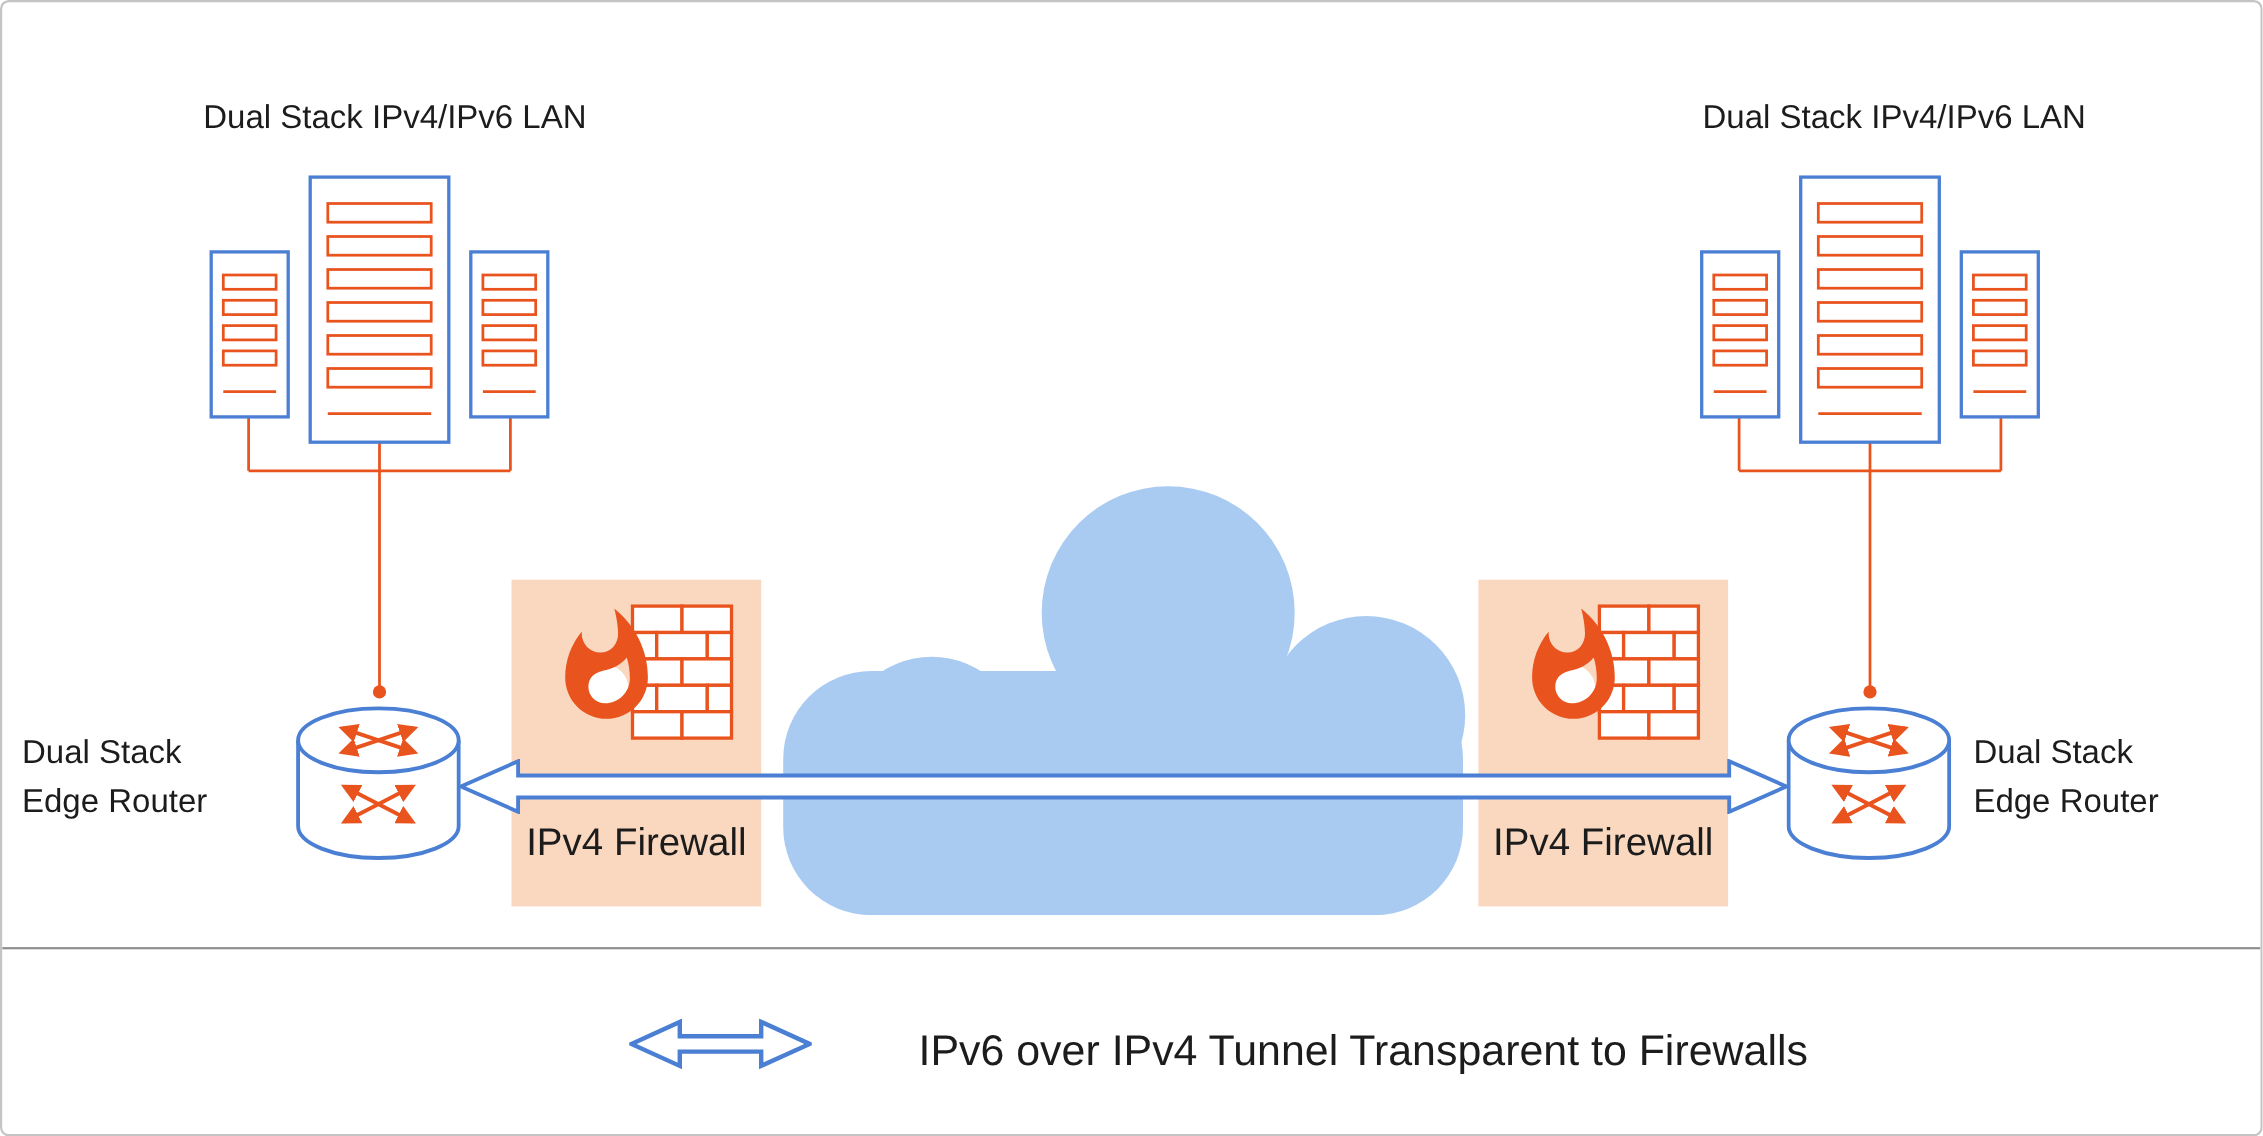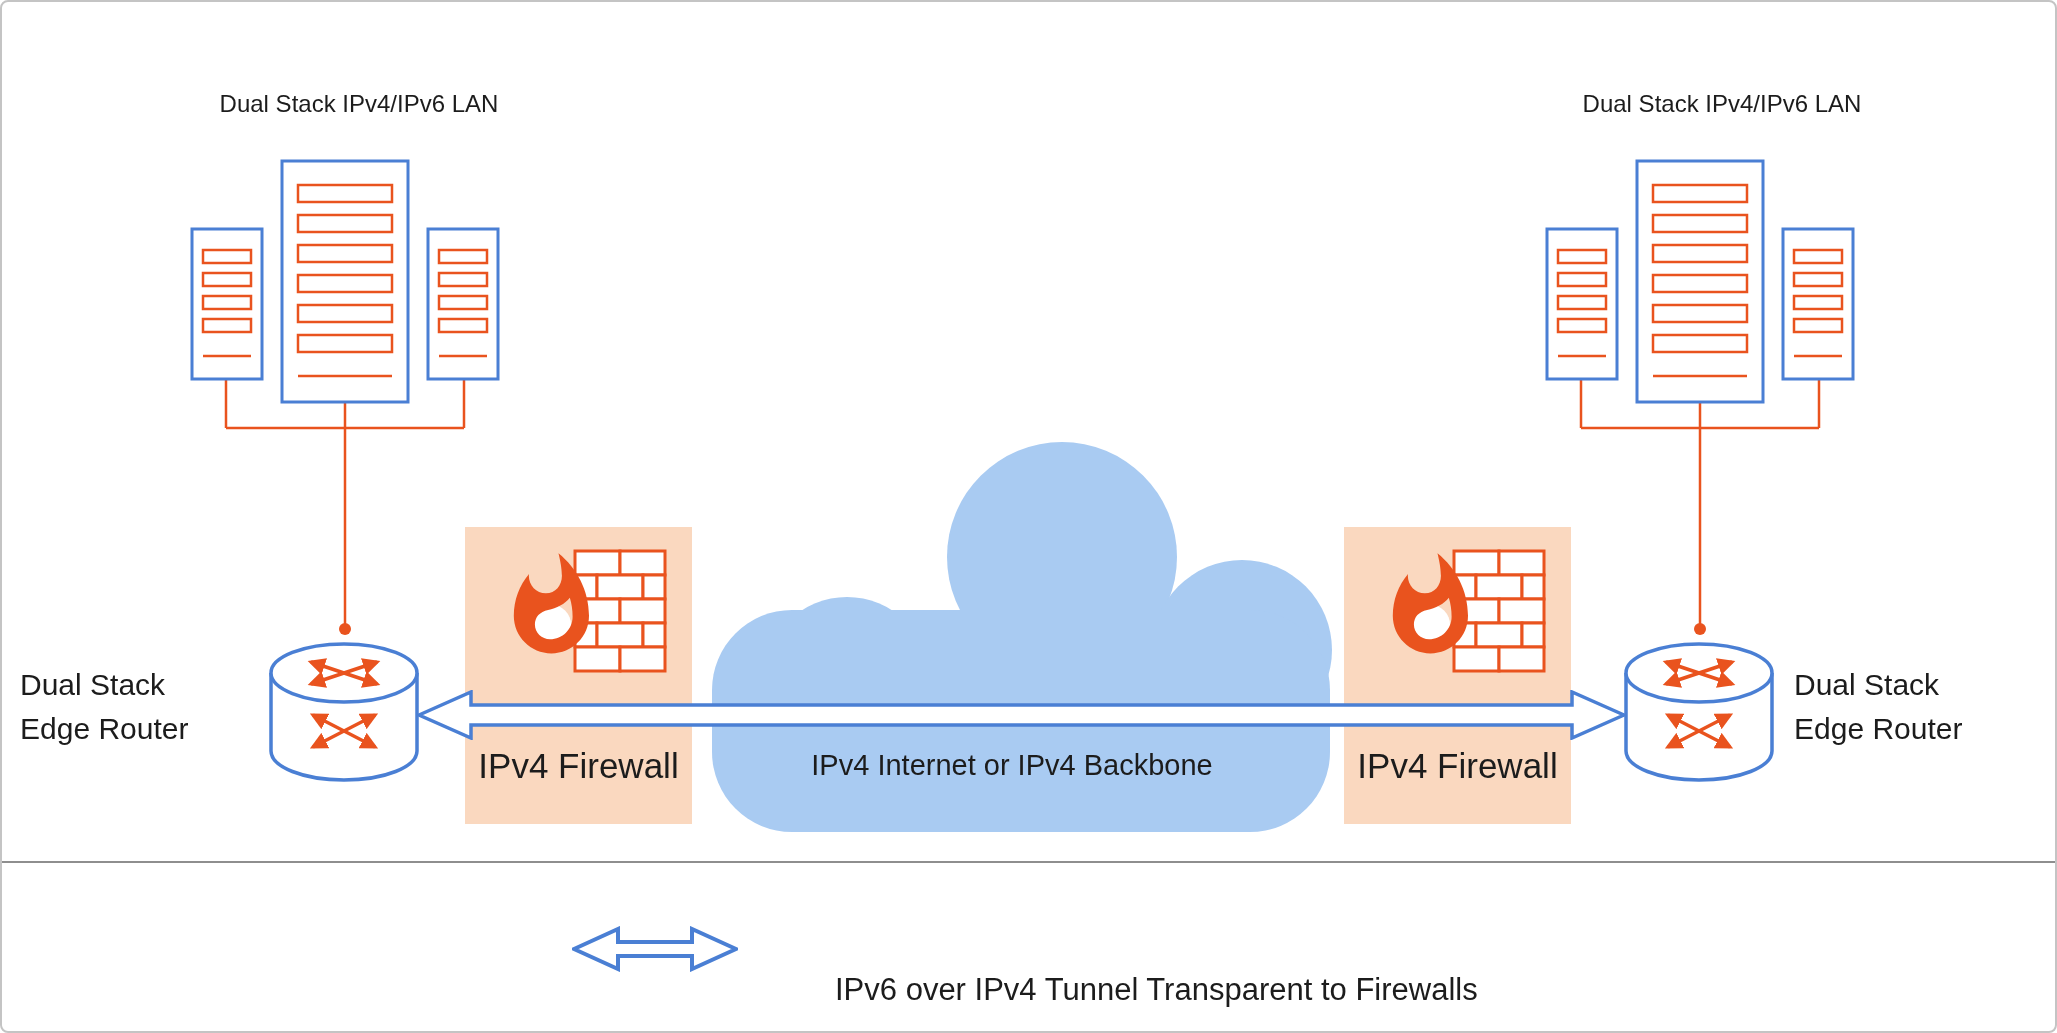--- a/index.html
+++ b/index.html
@@ -10,21 +10,21 @@
     --text:#1C1C1C;
     --divider:#8E8E8E;
     --border:#C4C4C4;
   }
   *{margin:0;padding:0;box-sizing:border-box}
   body{font-family:"Liberation Sans",sans-serif;background:#fff;color:var(--text)}
   .page{position:relative;width:2057px;height:1033px;background:#fff;
         border:2px solid var(--border);border-radius:8px;overflow:hidden}
   .abs{position:absolute}
 
-  .label{position:absolute;font-size:24px;text-align:center;color:var(--text);z-index:4}
+  .label{position:absolute;font-size:30px;text-align:center;color:var(--text);z-index:4}
   .router-label{position:absolute;font-size:30px;line-height:44px;z-index:7}
   .router-label span{display:block}
 
   
   .srv{fill:#fff;stroke:var(--blue);stroke-width:3}
   .bar{fill:#fff;stroke:var(--orange);stroke-width:2.5}
   .oline{stroke:var(--orange);stroke-width:2.5;fill:none}
   .dot{fill:var(--orange)}
 
   
@@ -40,21 +40,21 @@
   
   .cloudfill circle,.cloudfill rect{fill:var(--cloud)}
   .cloud-label{position:absolute;left:750px;top:747px;width:520px;text-align:center;
                font-size:29px;color:var(--text);z-index:3}
 
   
   .tunnel{fill:#fff;stroke:var(--blue);stroke-width:3.5;stroke-linejoin:miter}
   .tunnel.lg{stroke-width:4}
 
   .divider{position:absolute;left:0;right:0;top:859px;height:2px;background:var(--divider)}
-  .legend-text{position:absolute;left:833px;top:970px;font-size:31px;color:var(--text)}
+  .legend-text{position:absolute;left:833px;top:932px;font-size:39px;color:var(--text)}
 </style>
 </head>
 <body>
 
 <svg width="0" height="0" style="position:absolute" aria-hidden="true">
   <defs>
     <marker id="ah-o" viewBox="0 0 10 10" refX="8" refY="5" markerWidth="5" markerHeight="5" orient="auto-start-reverse" markerUnits="strokeWidth">
       <path d="M0 0 L10 5 L0 10 z" style="fill:var(--orange)"></path>
     </marker>
   </defs>
@@ -128,21 +128,20 @@
   </svg>
 
   <svg class="abs" style="left:700px;top:435px;z-index:1" width="645" height="395" viewBox="0 0 645 395">
     <g class="cloudfill">
       <circle cx="360" cy="120" r="115"></circle>
       <circle cx="145" cy="243" r="83"></circle>
       <circle cx="540" cy="213" r="90"></circle>
       <rect x="10" y="173" width="618" height="222" rx="80"></rect>
     </g>
   </svg>
-  <div class="cloud-label">IPv4 Internet or IPv4 Backbone</div>
 
   <div class="firewall-box" style="left:463px">
     <svg width="227" height="180" viewBox="0 0 227 180">
       <g>
         <rect class="brick" x="110" y="24" width="45" height="24"></rect>
           <rect class="brick" x="155" y="24" width="45" height="24"></rect>
         <rect class="brick" x="110" y="48" width="22" height="24"></rect>
           <rect class="brick" x="132" y="48" width="46" height="24"></rect>
           <rect class="brick" x="178" y="48" width="22" height="24"></rect>
         <rect class="brick" x="110" y="72" width="45" height="24"></rect>

